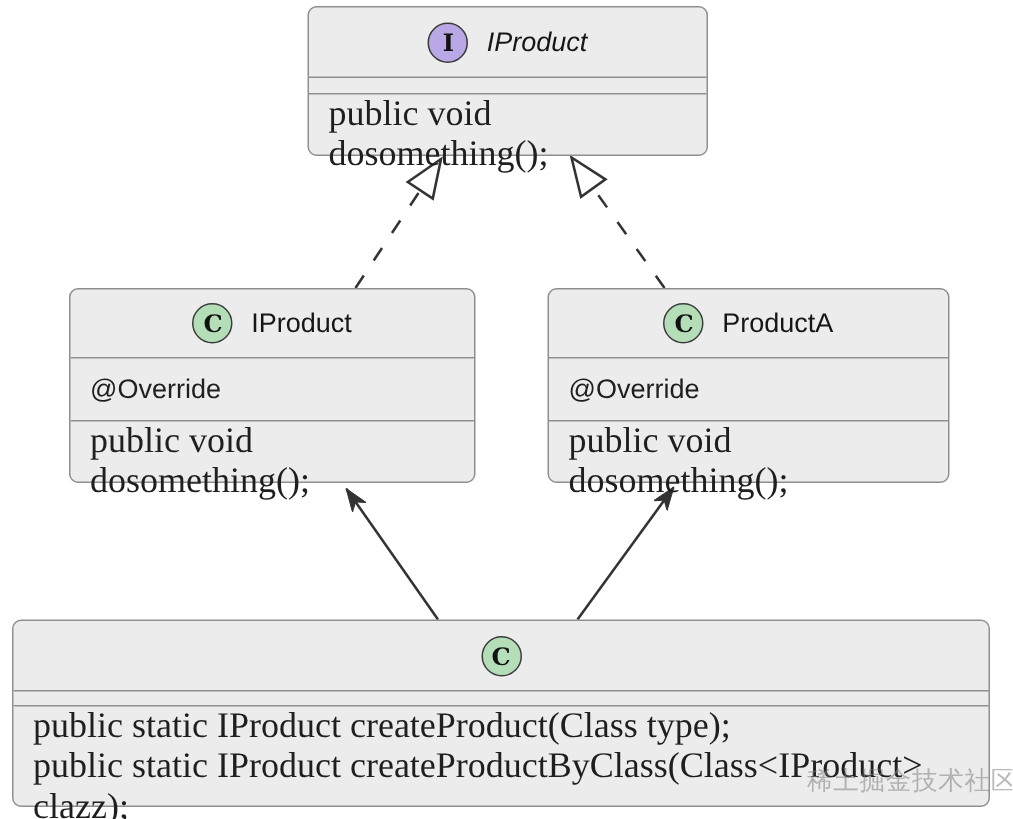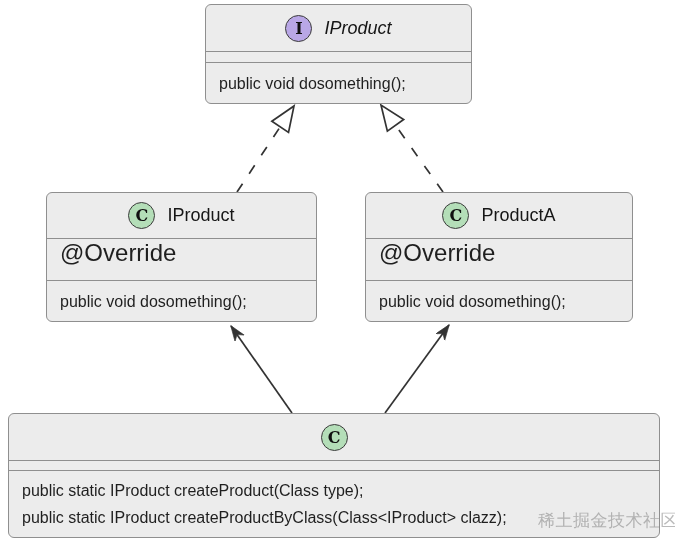--- a/index.html
+++ b/index.html
@@ -40,34 +40,35 @@
   .badge.interface{background:#b9a7e6;}
   .badge.klass{background:#b4deb8;}
   .cls-name{font-size:18px;color:#161616;}
   .cls-name.italic{font-style:italic;}
   .attr-strip{
     flex:0 0 auto;
     border-bottom:1.2px solid #8f8f8f;
     box-sizing:border-box;
   }
   .section{
-    display:flex;
+    display:flex;align-items:center;
     padding:0 13px;
-    font-size:24px;
+    font-size:18px;
     box-sizing:border-box;
     flex:0 0 auto;
   }
   .section.bordered{border-bottom:1.2px solid #8f8f8f;}
   .members{
     flex:1 1 auto;
     display:flex;flex-direction:column;justify-content:center;
     padding:0 13px;
-    font-size:16px;
+    font-size:24px;
     line-height:27px;
     box-sizing:border-box;
+    font-family:Liberation Serif, serif;
   }
   .watermark{
     position:absolute;
     left:538px;top:509px;
     font-size:17px;
     color:rgba(130,130,130,0.55);
     letter-spacing:0.5px;
     white-space:nowrap;
     pointer-events:none;
   }

